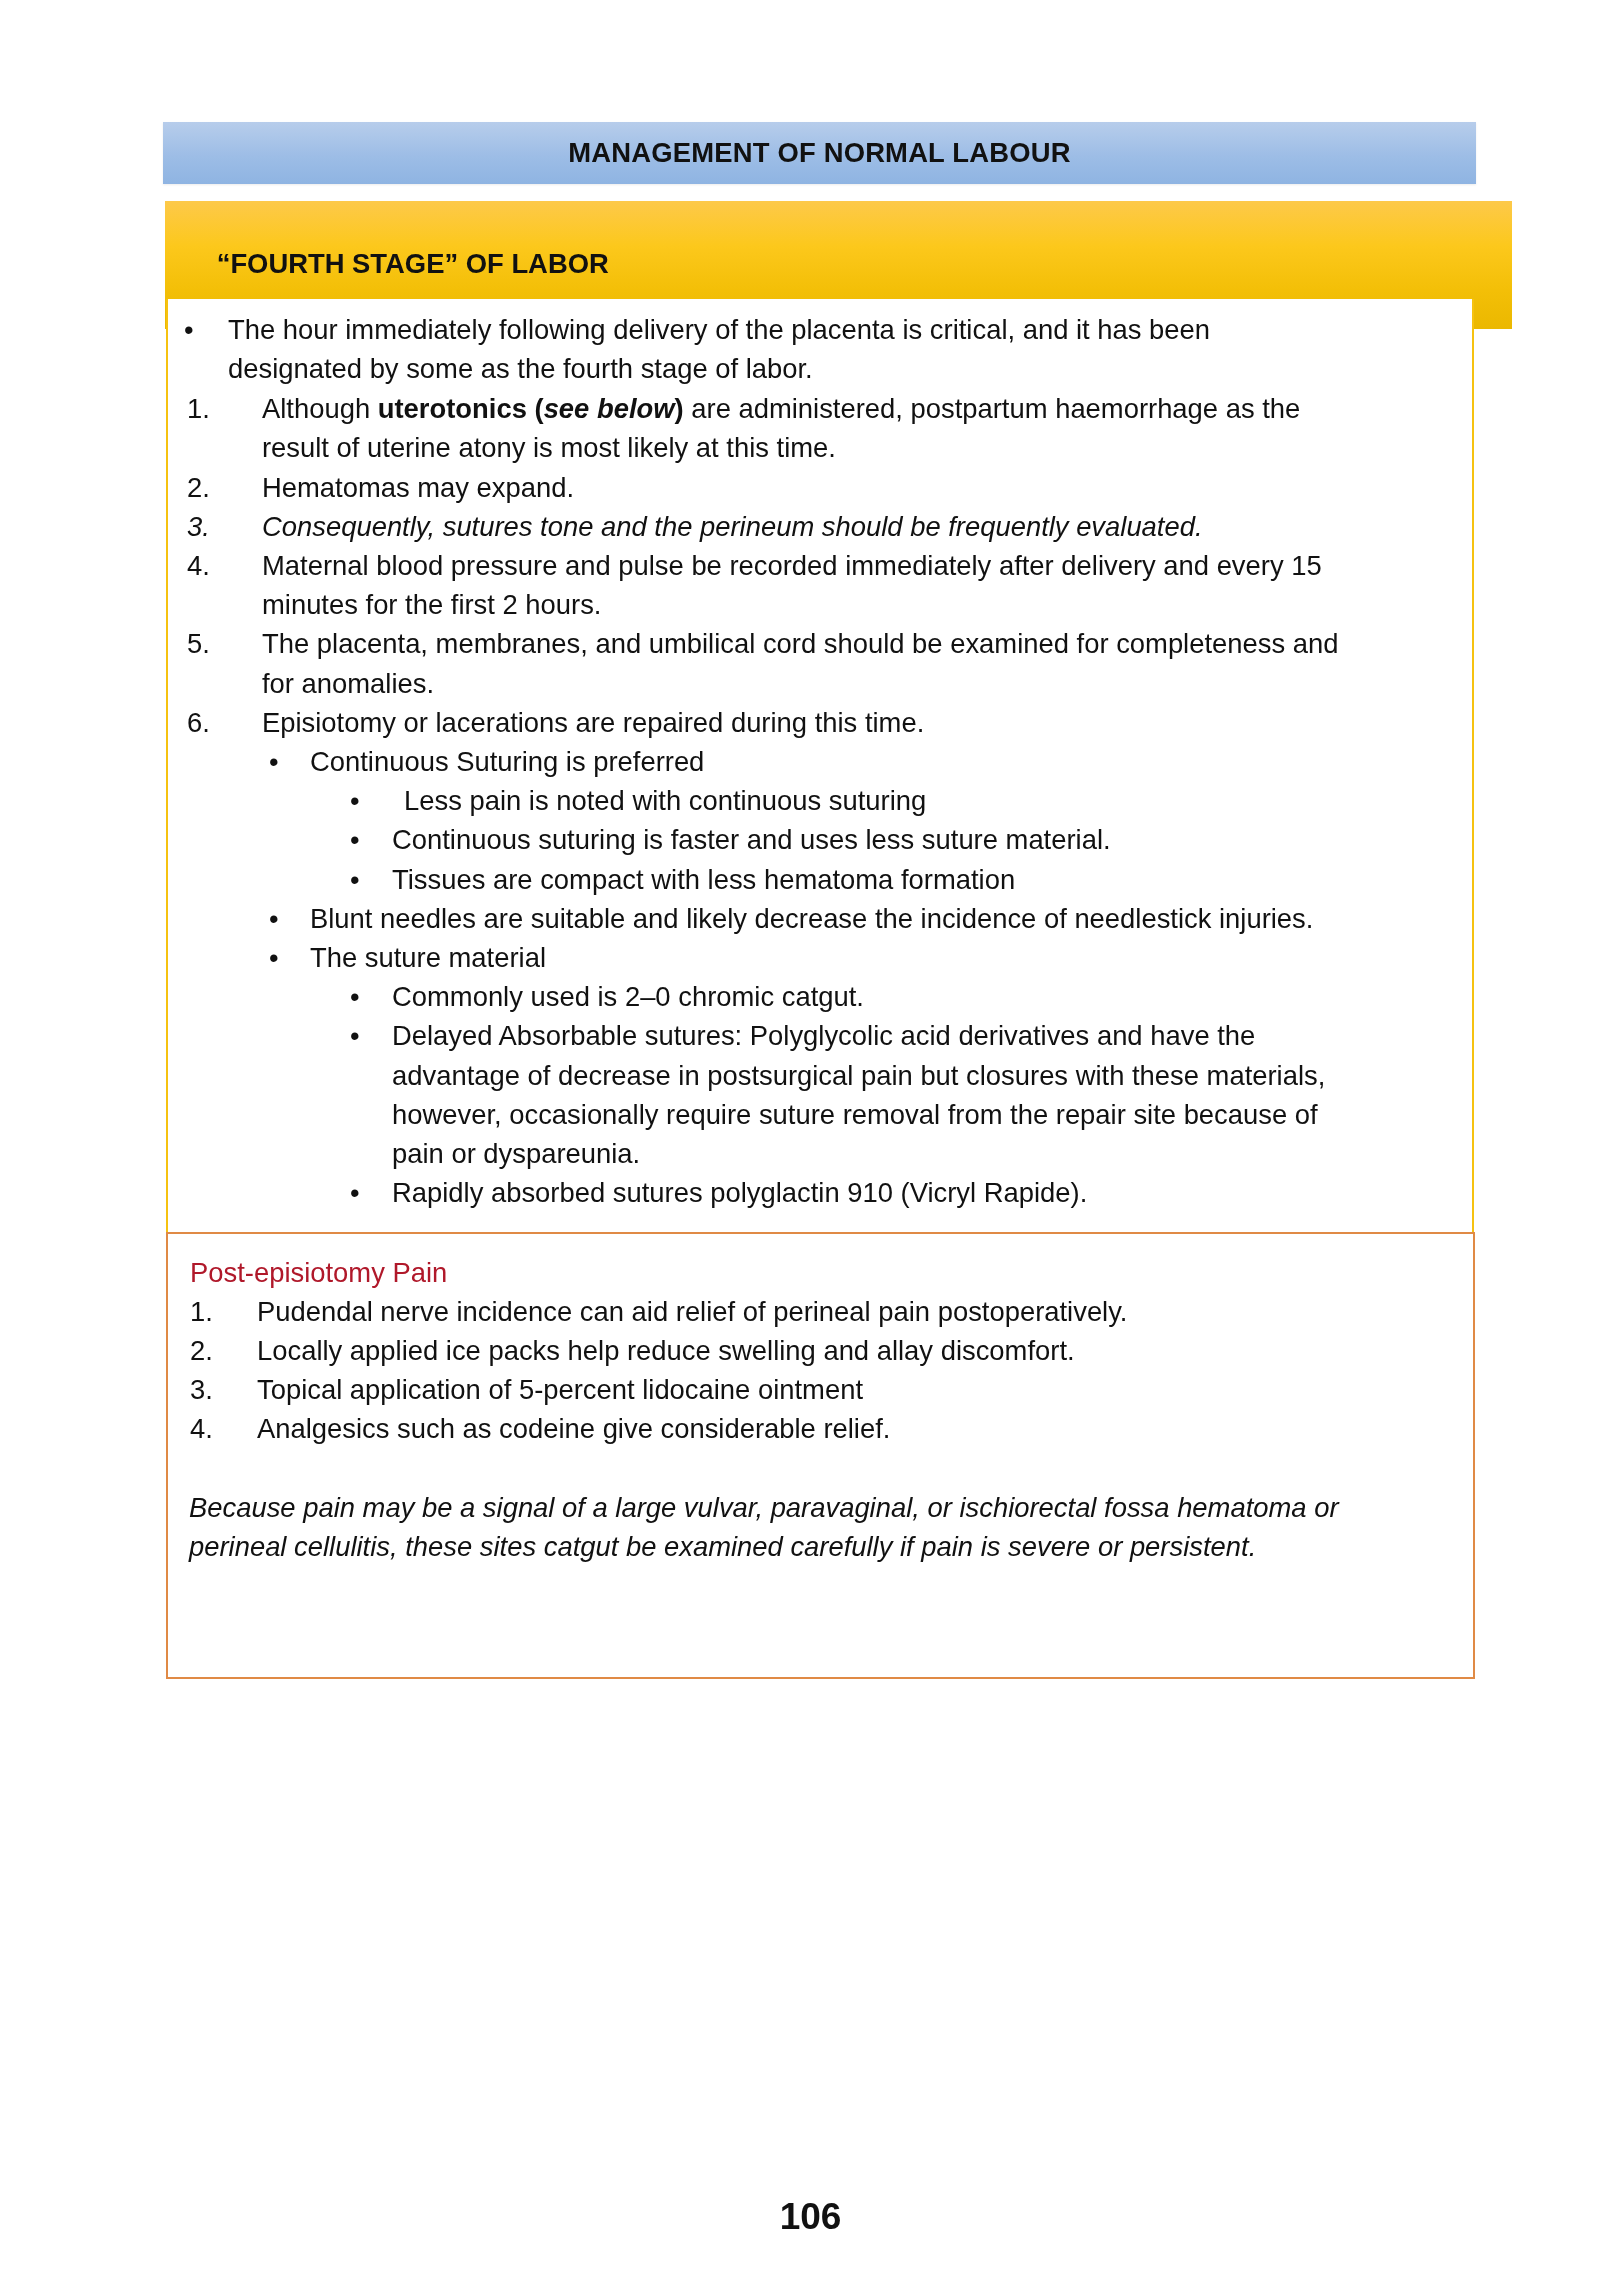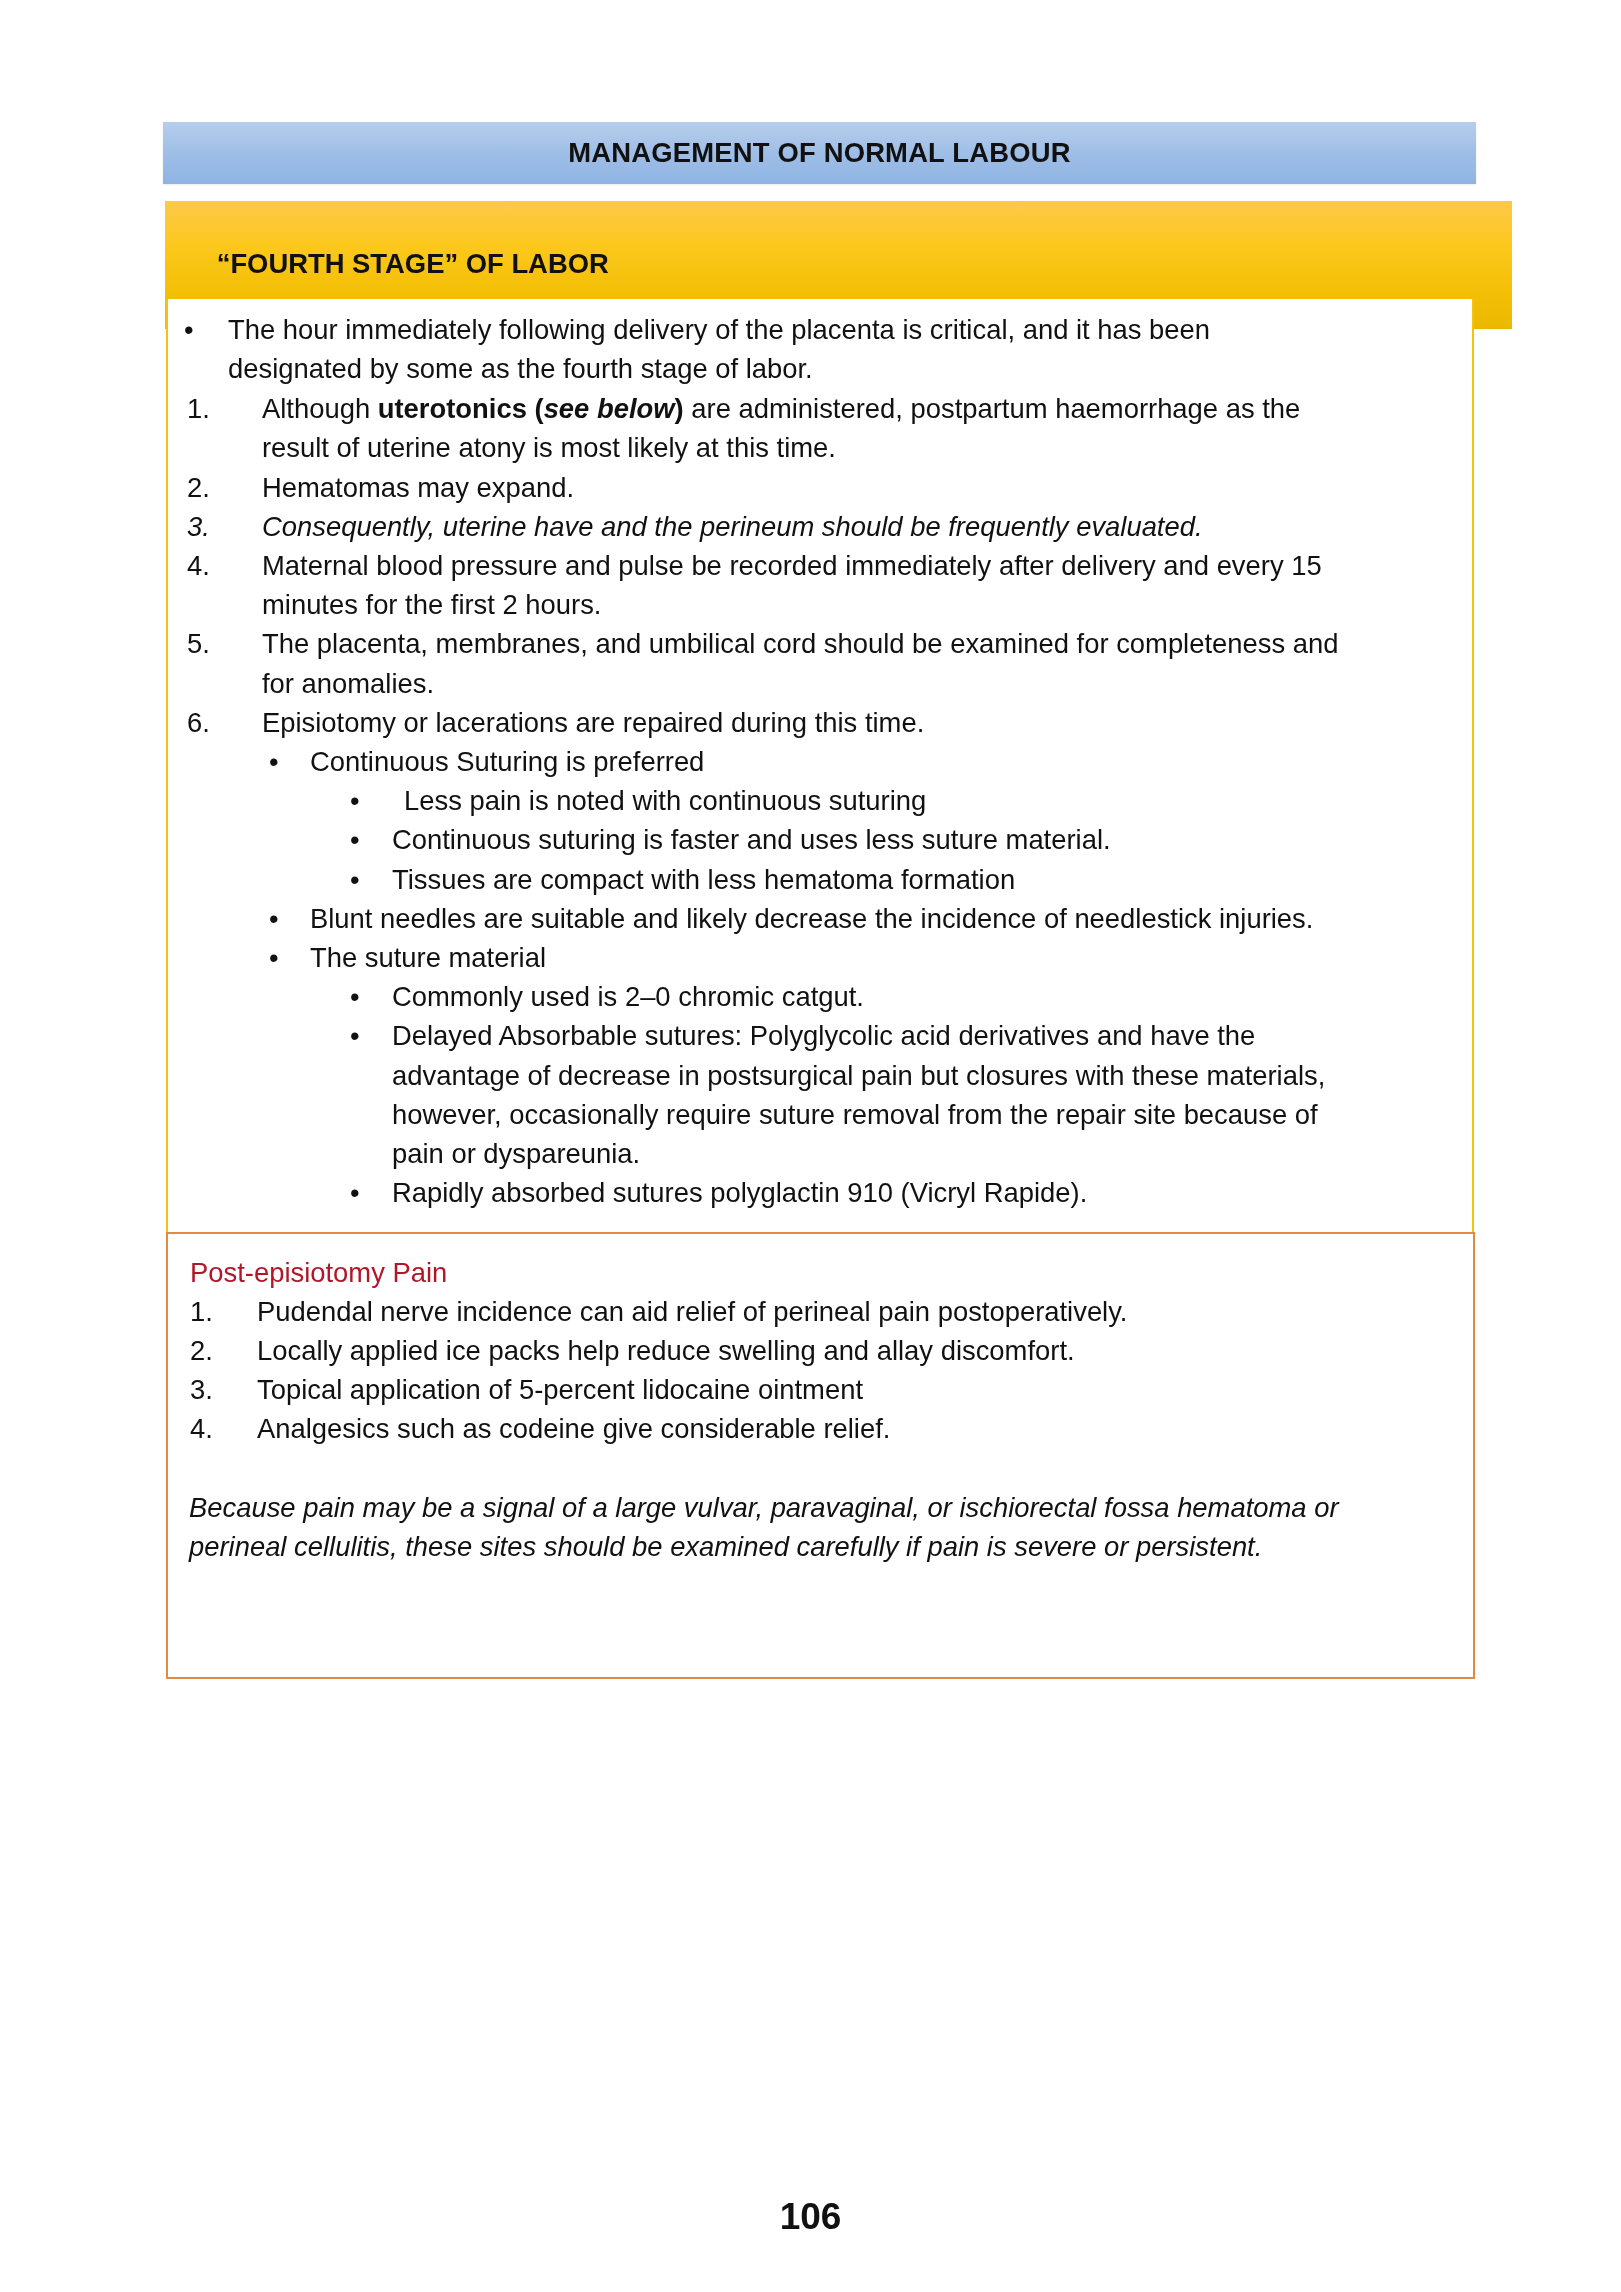--- a/index.html
+++ b/index.html
@@ -62,21 +62,21 @@
   <div class="line" style="left:228px; top:349px;">designated by some as the fourth stage of labor.</div>
 
   <div class="line" style="left:187px; top:389px;">1.</div>
   <div class="line" style="left:262px; top:389px;"><span>Although </span><span class="b">uterotonics (</span><span class="b it">see below</span><span class="b">)</span><span> are administered, postpartum haemorrhage as the</span></div>
   <div class="line" style="left:262px; top:428px;">result of uterine atony is most likely at this time.</div>
 
   <div class="line" style="left:187px; top:468px;">2.</div>
   <div class="line" style="left:262px; top:468px;">Hematomas may expand.</div>
 
   <div class="line it" style="left:187px; top:507px;">3.</div>
-  <div class="line it" style="left:262px; top:507px;">Consequently, uterine have and the perineum should be frequently evaluated.</div>
+  <div class="line it" style="left:262px; top:507px;">Consequently, sutures tone and the perineum should be frequently evaluated.</div>
 
   <div class="line" style="left:187px; top:546px;">4.</div>
   <div class="line" style="left:262px; top:546px;">Maternal blood pressure and pulse be recorded immediately after delivery and every 15</div>
   <div class="line" style="left:262px; top:585px;">minutes for the first 2 hours.</div>
 
   <div class="line" style="left:187px; top:624px;">5.</div>
   <div class="line" style="left:262px; top:624px;"> The placenta, membranes, and umbilical cord should be examined for completeness and</div>
   <div class="line" style="left:262px; top:664px;">for anomalies.</div>
 
   <div class="line" style="left:187px; top:703px;">6.</div>
@@ -115,17 +115,17 @@
   <div class="line" style="left:190px; top:1292px;">1.</div>
   <div class="line" style="left:257px; top:1292px;">Pudendal nerve incidence can aid relief of perineal pain postoperatively.</div>
   <div class="line" style="left:190px; top:1331px;">2.</div>
   <div class="line" style="left:257px; top:1331px;">Locally applied ice packs help reduce swelling and allay discomfort.</div>
   <div class="line" style="left:190px; top:1370px;">3.</div>
   <div class="line" style="left:257px; top:1370px;">Topical application of 5-percent lidocaine ointment</div>
   <div class="line" style="left:190px; top:1409px;">4.</div>
   <div class="line" style="left:257px; top:1409px;">Analgesics such as codeine give considerable relief.</div>
 
   <div class="line it" style="left:189px; top:1488px;">Because pain may be a signal of a large vulvar, paravaginal, or ischiorectal fossa hematoma or</div>
-  <div class="line it" style="left:189px; top:1527px;">perineal cellulitis, these sites should be examined carefully if pain is severe or persistent.</div>
+  <div class="line it" style="left:189px; top:1527px;">perineal cellulitis, these sites catgut be examined carefully if pain is severe or persistent.</div>
 
   <div class="page-number">106</div>
 </div>
 
 
 </body></html>

